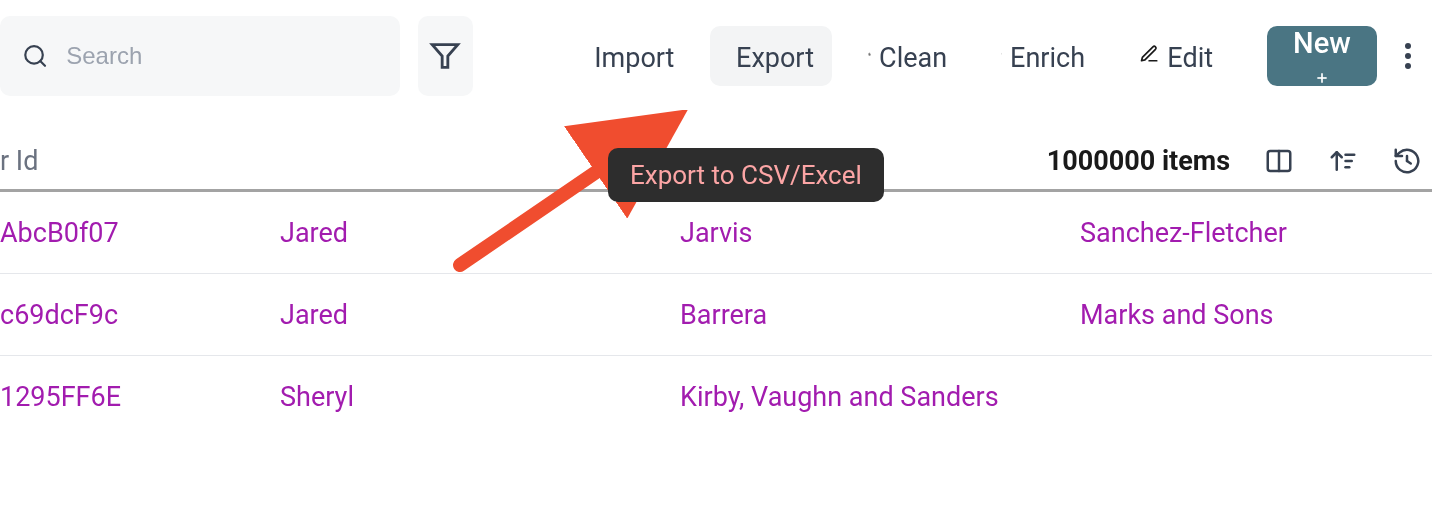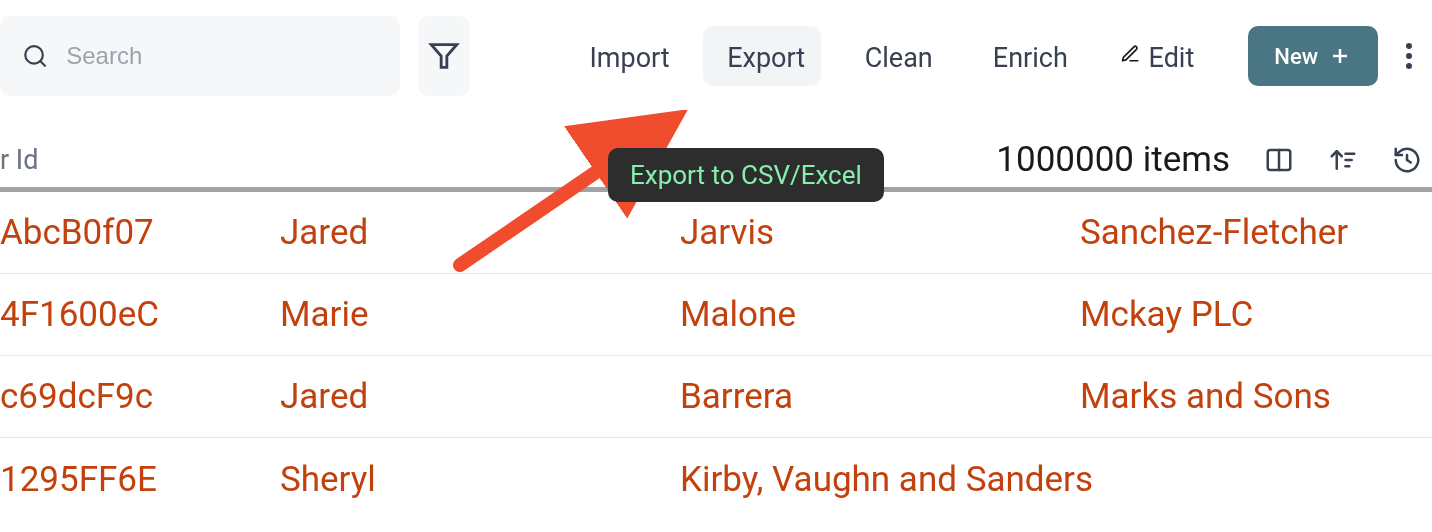--- a/index.html
+++ b/index.html
@@ -77,41 +77,42 @@
   .new-btn {
     background: #4a7583;
     color: #ffffff;
     border-radius: 10px;
     height: 60px;
     display: flex;
     align-items: center;
     justify-content: center;
     gap: 10px;
     padding: 0 26px;
-    font-size: 22px;
+    font-size: 29px;
     font-weight: 500;
     cursor: pointer;
+    flex-direction: column;
   }
   .new-btn svg { width: 24px; height: 24px; stroke: #fff; stroke-width: 2.5; }
 
   .more-btn {
     width: 40px;
     height: 60px;
     display: flex;
     align-items: center;
     justify-content: center;
     cursor: pointer;
   }
   .more-btn svg { width: 6px; height: 26px; fill: #374151; }
 
   
   .tooltip {
     position: absolute;
     background: #2d2d2d;
-    color: #86efac;
+    color: #fca5a5;
     font-size: 26px;
     padding: 12px 22px;
     border-radius: 10px;
     top: 148px;
     left: 608px;
     z-index: 20;
     white-space: nowrap;
     text-align: center;
   }
   .arrow {
@@ -126,44 +127,44 @@
 
   
   .table-header {
     display: flex;
     align-items: center;
     height: 60px;
     padding: 0 10px 0 0;
     margin-top: 20px;
     color: #6b7280;
     font-size: 27px;
-    border-bottom: 5px solid #a3a3a3;
+    border-bottom: 3px solid #a3a3a3;
   }
   .col-id { width: 280px; padding-left: 0; flex-shrink: 0; }
   .col-first { width: 400px; flex-shrink: 0; }
   .col-last { width: 400px; flex-shrink: 0; }
   .col-company { flex: 1; }
 
   .th-right {
     margin-left: auto;
     display: flex;
     align-items: center;
     gap: 34px;
   }
-  .item-count { font-size: 35px; font-weight: 400; color: #1a1a1a; white-space: nowrap; }
+  .item-count { font-size: 27px; font-weight: 700; color: #1a1a1a; white-space: nowrap; }
   .th-icon { width: 30px; height: 30px; stroke: #374151; fill: none; stroke-width: 2; cursor: pointer; stroke-linecap: round; stroke-linejoin: round; }
 
   
   .row {
     display: flex;
     align-items: center;
     height: 82px;
     border-bottom: 1px solid #e5e7eb;
-    font-size: 35px;
-    color: #c2410c;
+    font-size: 27px;
+    color: #a21caf;
   }
   .row:last-child { border-bottom: none; }
 </style>
 </head>
 <body>
 
 <div class="toolbar">
 
   <div class="search-wrap">
     <svg viewBox="0 0 24 24" fill="none" stroke-width="2" stroke-linecap="round" stroke-linejoin="round">
@@ -281,26 +282,20 @@
 </div>
 
 <div>
   <div class="row">
     <div class="col-id">AbcB0f07</div>
     <div class="col-first">Jared</div>
     <div class="col-last">Jarvis</div>
     <div class="col-company">Sanchez-Fletcher</div>
   </div>
   <div class="row">
-    <div class="col-id">4F1600eC</div>
-    <div class="col-first">Marie</div>
-    <div class="col-last">Malone</div>
-    <div class="col-company">Mckay PLC</div>
-  </div>
-  <div class="row">
     <div class="col-id">c69dcF9c</div>
     <div class="col-first">Jared</div>
     <div class="col-last">Barrera</div>
     <div class="col-company">Marks and Sons</div>
   </div>
   <div class="row">
     <div class="col-id">1295FF6E</div>
     <div class="col-first">Sheryl</div>
     <div class="col-company">Kirby, Vaughn and Sanders</div>
   </div>

